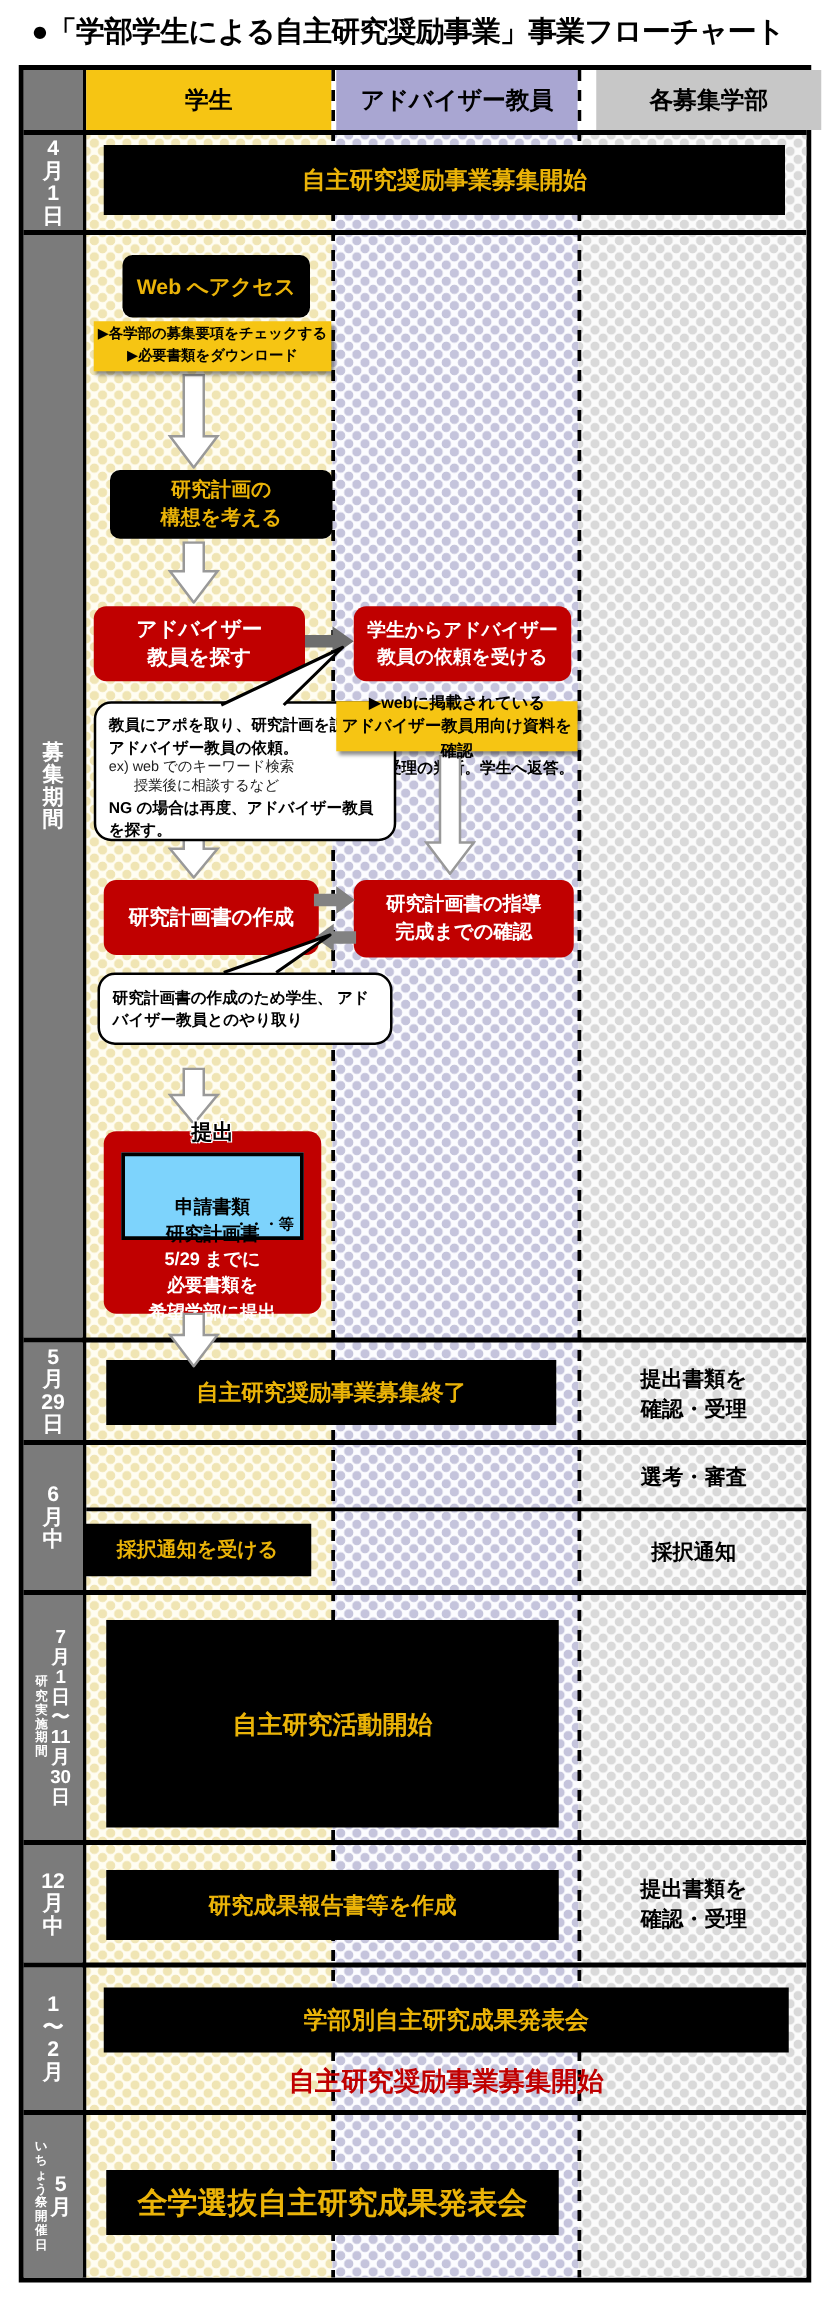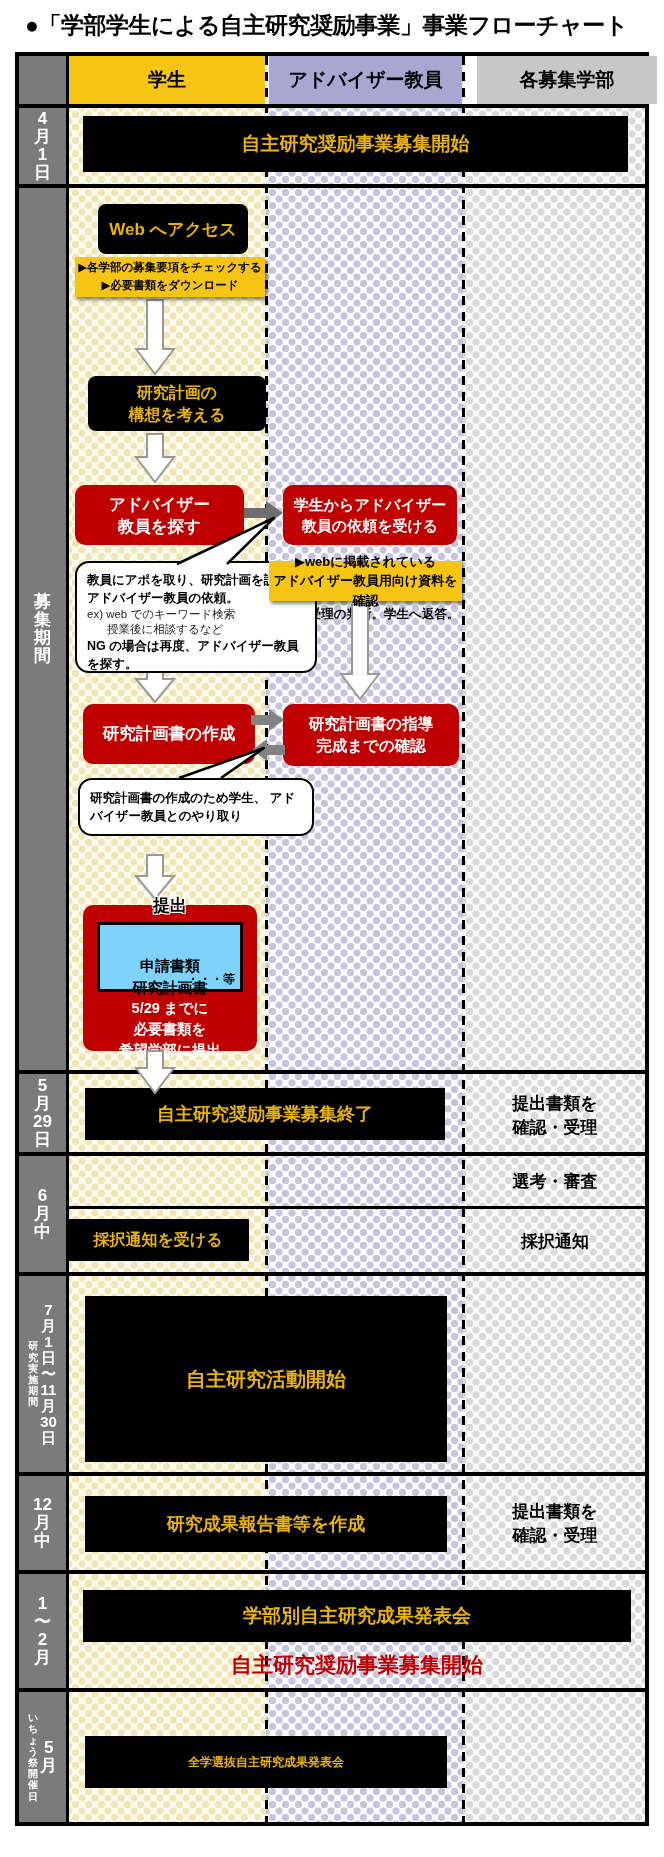--- a/index.html
+++ b/index.html
@@ -108,21 +108,21 @@
   .n-end{left:66px;top:1032px;width:360px;height:52px;font-size:18px;}
   .chk1{left:446px;top:1036px;width:180px;font-size:17px;line-height:1.4;}
   .scr{left:446px;top:1114px;width:180px;font-size:17px;}
   .n-notice{left:48px;top:1163px;width:182px;height:42px;font-size:16px;}
   .noticetxt{left:446px;top:1174px;width:180px;font-size:17px;}
   .n-activity{left:66px;top:1240px;width:362px;height:166px;font-size:20px;}
   .n-report{left:66px;top:1440px;width:362px;height:56px;font-size:18px;}
   .chk2{left:446px;top:1444px;width:180px;font-size:17px;line-height:1.4;}
   .n-facpres{left:64px;top:1534px;width:548px;height:52px;font-size:19px;}
   .best{left:50px;top:1595px;width:576px;font-size:21px;color:var(--red);}
-  .n-final{left:66px;top:1680px;width:362px;height:52px;font-size:12px;}
+  .n-final{left:66px;top:1680px;width:362px;height:52px;font-size:24px;}
 </style>
 </head>
 <body>
 
 <div id="canvas">
   <div class="title">●「学部学生による自主研究奨励事業」事業フローチャート</div>
 
   <div class="table">
 
     <div class="colbg bg-student"></div>

